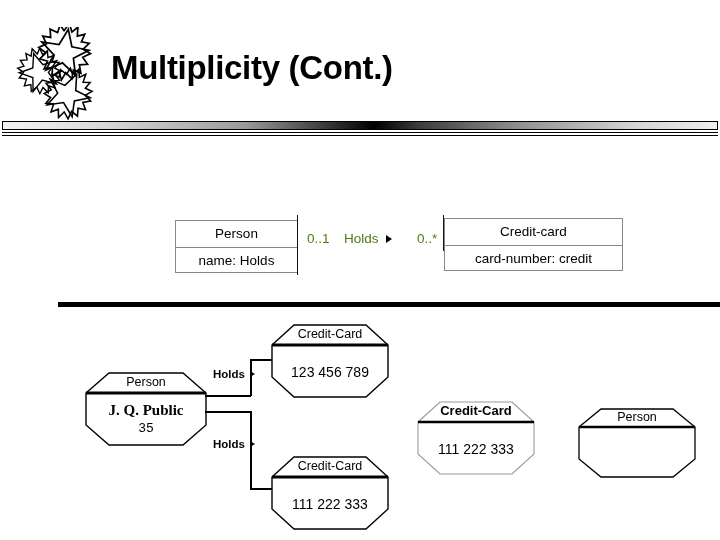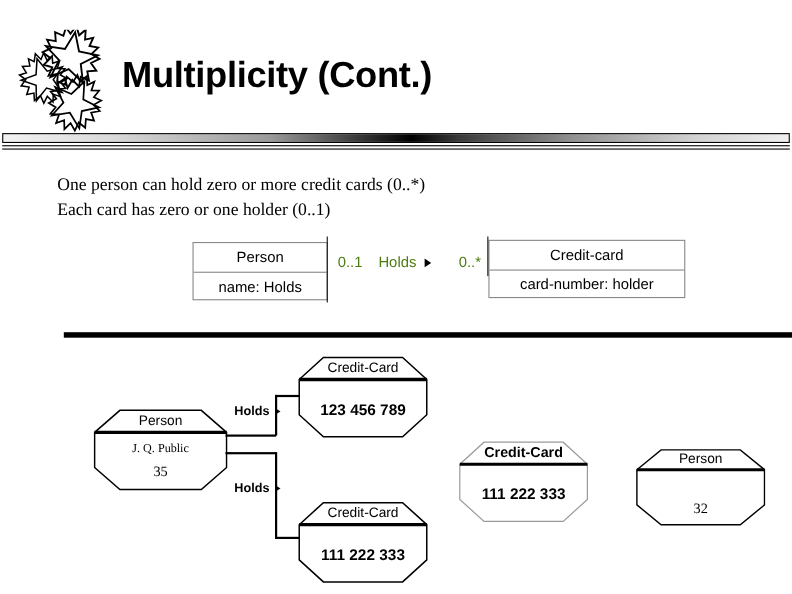--- a/index.html
+++ b/index.html
@@ -147,35 +147,35 @@
     color: #000000;
     white-space: nowrap;
   }
   .obj-val {
     position: absolute;
     left: 0;
     width: 100%;
     text-align: center;
     font-family: "Liberation Sans", sans-serif;
     font-size: 14px;
-    font-weight: bold;
+    font-weight: normal;
     color: #000000;
     white-space: nowrap;
   }
   .obj-val.serif {
     font-family: "Liberation Serif", serif;
-    font-size: 11px;
-    font-weight: normal;
+    font-size: 15px;
+    font-weight: bold;
   }
   .obj-val2 {
     position: absolute;
     left: 0;
     width: 100%;
     text-align: center;
-    font-family: Liberation Serif, serif;
+    font-family: Liberation Mono, monospace;
     font-size: 13px;
     color: #000000;
     white-space: nowrap;
   }
 
   
   .link {
     position: absolute;
     background: #000000;
   }
@@ -221,33 +221,29 @@
       </g>
     </svg>
   </div>
 
   <div id="slide-title">Multiplicity (Cont.)</div>
 
   <div id="header-gradient"></div>
   <div id="header-rule-1"></div>
   <div id="header-rule-2"></div>
 
-  <div id="body-text">
-    <div>One person can hold zero or more credit cards (0..*)</div>
-    <div>Each card has zero or one holder (0..1)</div>
-  </div>
 
   <div class="cls-box" style="left:175px; top:205px; width:123px; height:53px;">
     <div class="cls-cell top">Person</div>
     <div class="cls-cell">name: Holds</div>
   </div>
 
   <div class="cls-box" style="left:444px; top:203px; width:179px; height:53px;">
     <div class="cls-cell top">Credit-card</div>
-    <div class="cls-cell">card-number: holder</div>
+    <div class="cls-cell">card-number: credit</div>
   </div>
 
   <div id="assoc-tick-left"></div>
   <div id="assoc-tick-right"></div>
 
   <div class="mult-label" style="left:307px; top:216px;">0..1</div>
 
   <div class="assoc-label" style="left:344px; top:216px;">Holds</div>
 
   <div style="position:absolute; left:386px; top:220px; width:0; height:0;
@@ -294,21 +290,20 @@
     <div class="obj-name" style="top:3px; font-weight:bold; font-size:13px;">Credit-Card</div>
     <div class="obj-val" style="top:41px;">111 222 333</div>
   </div>
 
   <div class="obj" style="left:578px; top:392px; width:118px; height:72px;">
     <svg width="118" height="72" viewBox="0 0 118 72">
       <polygon points="1,20 23,2 95,2 117,20 117,52 95,70 23,70 1,52" fill="#ffffff" stroke="#000000" stroke-width="1.3"></polygon>
       <line x1="1" y1="20" x2="117" y2="20" stroke="#000000" stroke-width="2.6"></line>
     </svg>
     <div class="obj-name" style="top:3px;">Person</div>
-    <div class="obj-val2" style="top:47px;">32</div>
   </div>
 
   <div class="link" style="left:205px; top:380px; width:46px; height:1.6px;"></div>
   <div class="link" style="left:250px; top:344px; width:1.6px; height:37px;"></div>
   <div class="link" style="left:250px; top:344px; width:22px; height:1.6px;"></div>
 
   <div class="link" style="left:205px; top:396px; width:46px; height:1.6px;"></div>
   <div class="link" style="left:250px; top:396px; width:1.6px; height:78px;"></div>
   <div class="link" style="left:250px; top:473px; width:22px; height:1.6px;"></div>
 

